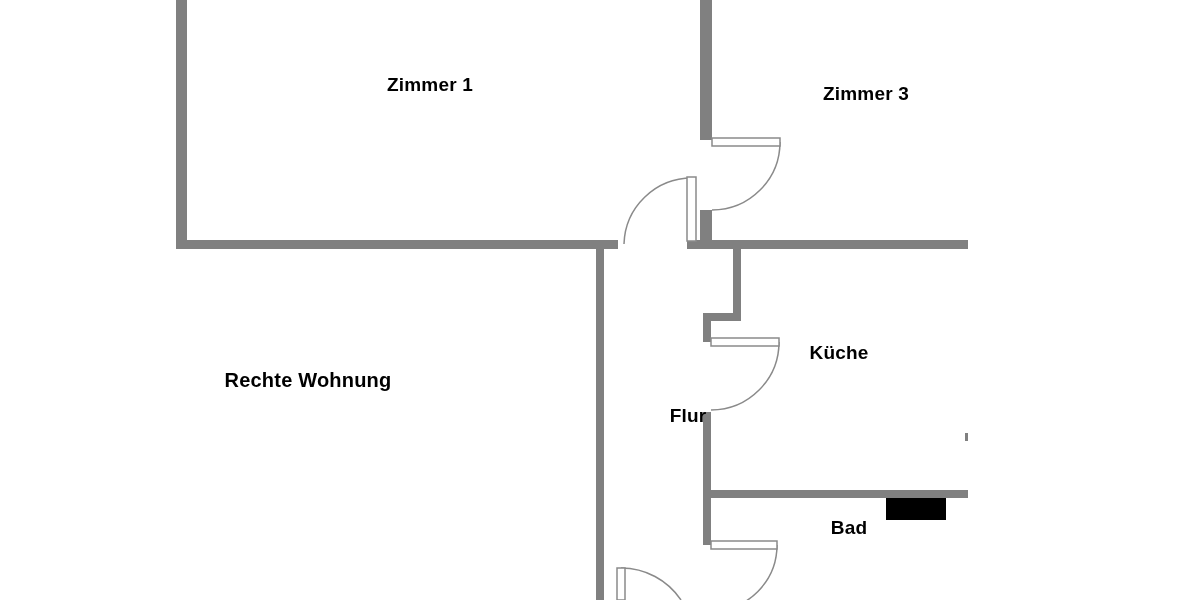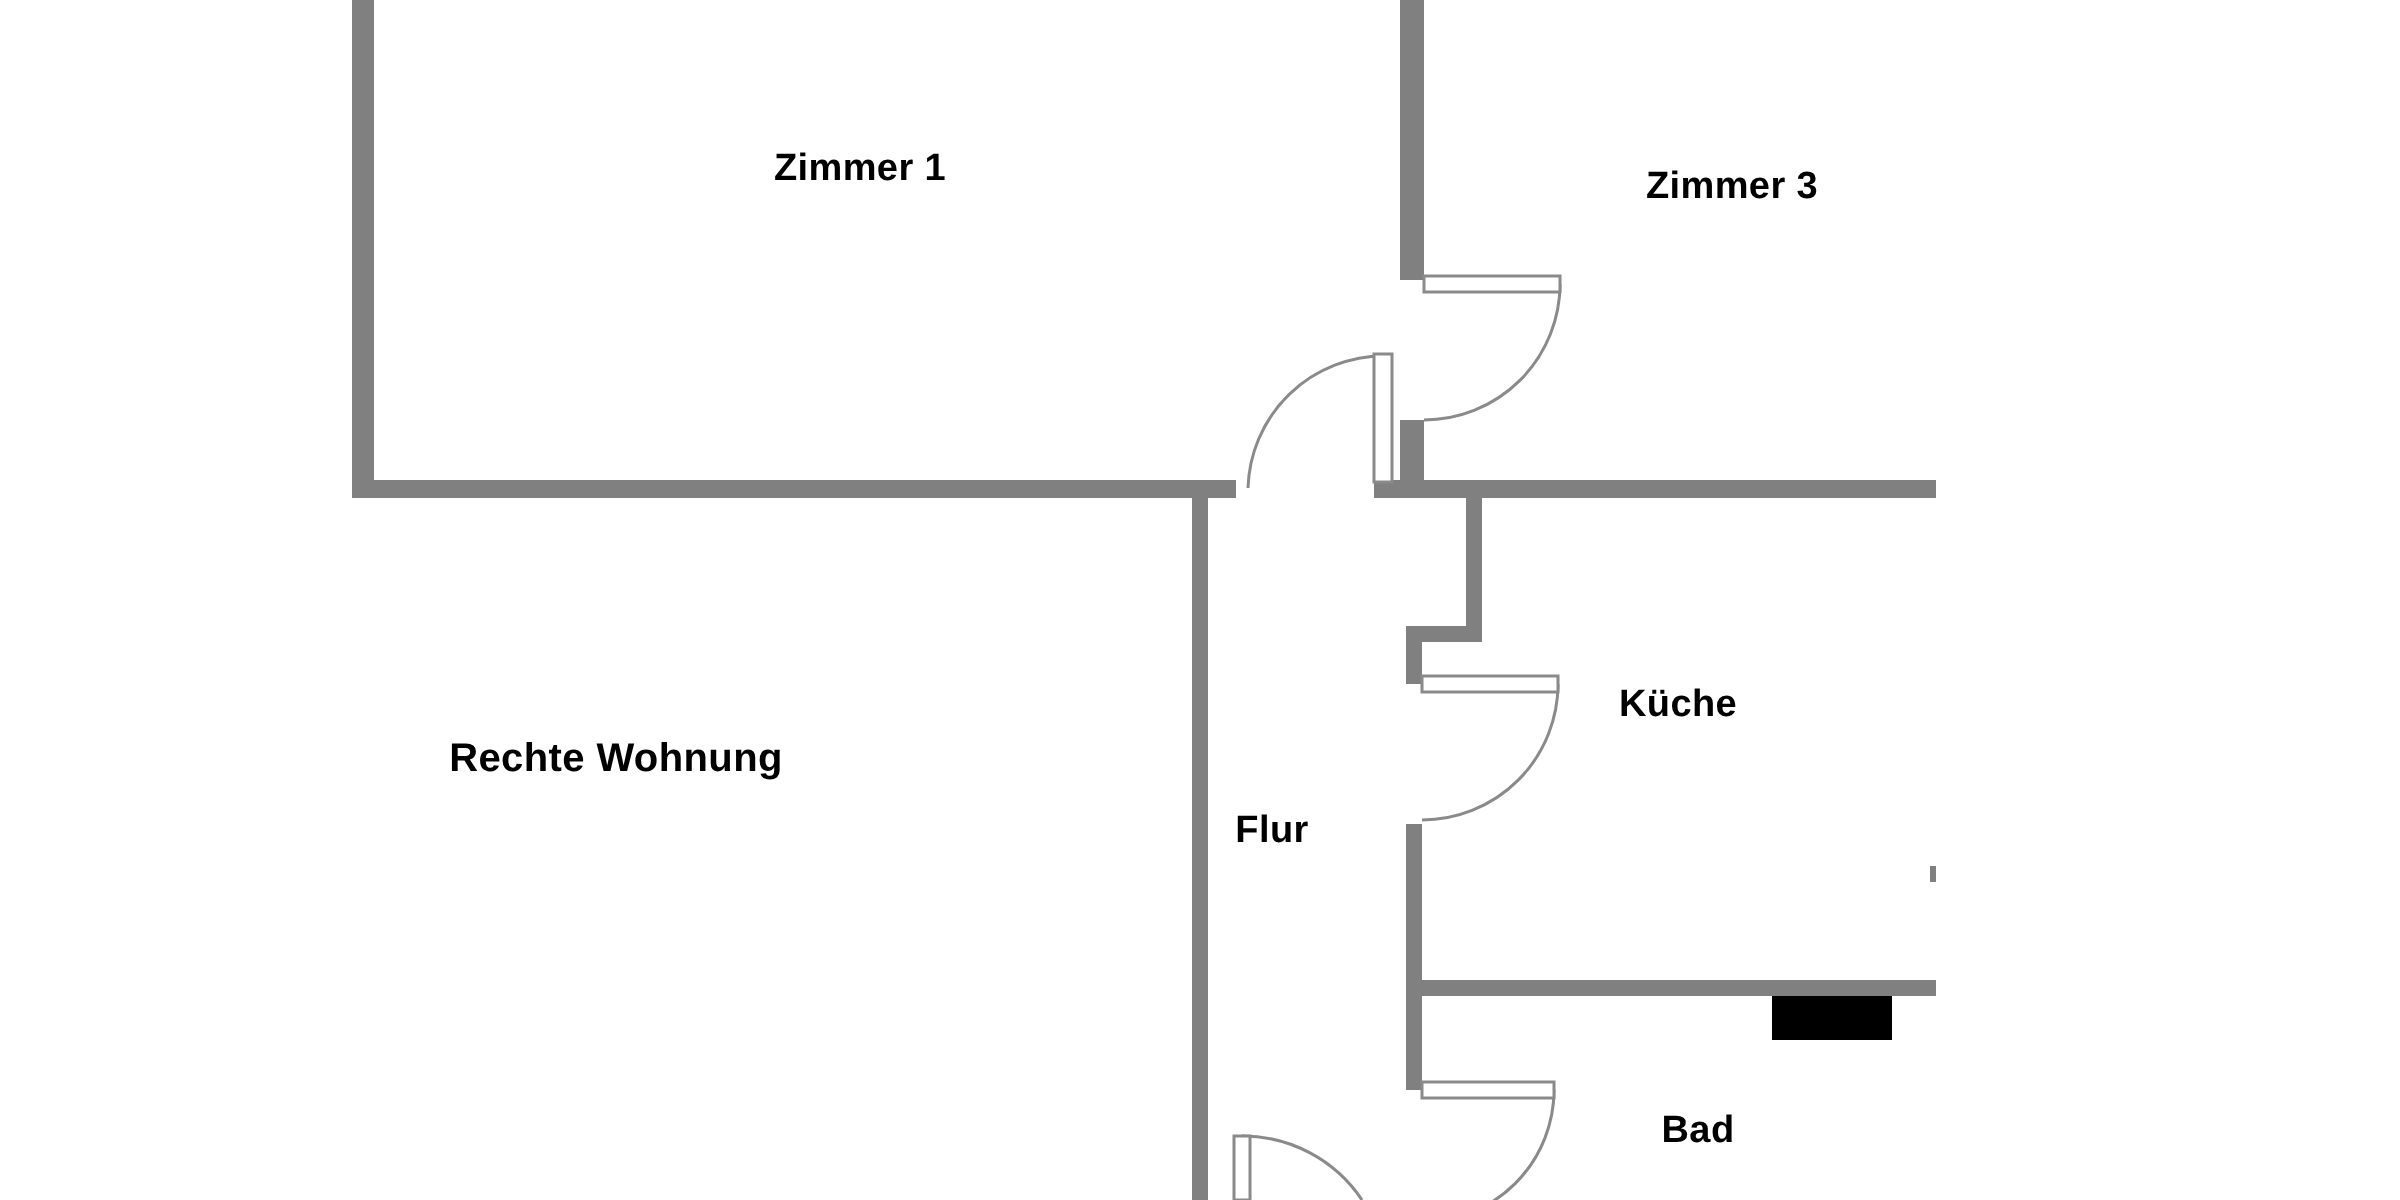--- a/index.html
+++ b/index.html
@@ -60,17 +60,17 @@
     <path d="M 777 545 A 66 66 0 0 1 711 611" fill="none" stroke-width="1.5" stroke="#8a8a8a"></path>
     <rect x="711" y="541" width="66" height="8" fill="#ffffff" stroke-width="1.5" stroke="#8a8a8a"></rect>
 
     <path d="M 621 568 A 72 72 0 0 1 681 600" fill="none" stroke-width="1.5" stroke="#8a8a8a"></path>
     <rect x="617" y="568" width="8" height="32" fill="#ffffff" stroke-width="1.5" stroke="#8a8a8a"></rect>
   </svg>
 
   <div class="room-label" style="left:430px; top:85px;">Zimmer 1</div>
   <div class="room-label" style="left:866px; top:94px;">Zimmer 3</div>
   <div class="room-label" style="left:839px; top:353px;">Küche</div>
-  <div class="room-label" style="left:636px; top:416px;">Flur</div>
-  <div class="room-label" style="left:849px; top:566px;text-align:right;">Bad</div>
+  <div class="room-label" style="left:688px; top:416px;">Flur</div>
+  <div class="room-label" style="left:849px; top:528px;text-align:right;">Bad</div>
   <div class="room-label label-apartment" style="left:308px; top:380px;">Rechte Wohnung</div>
 
 </div>
 
 </body></html>

